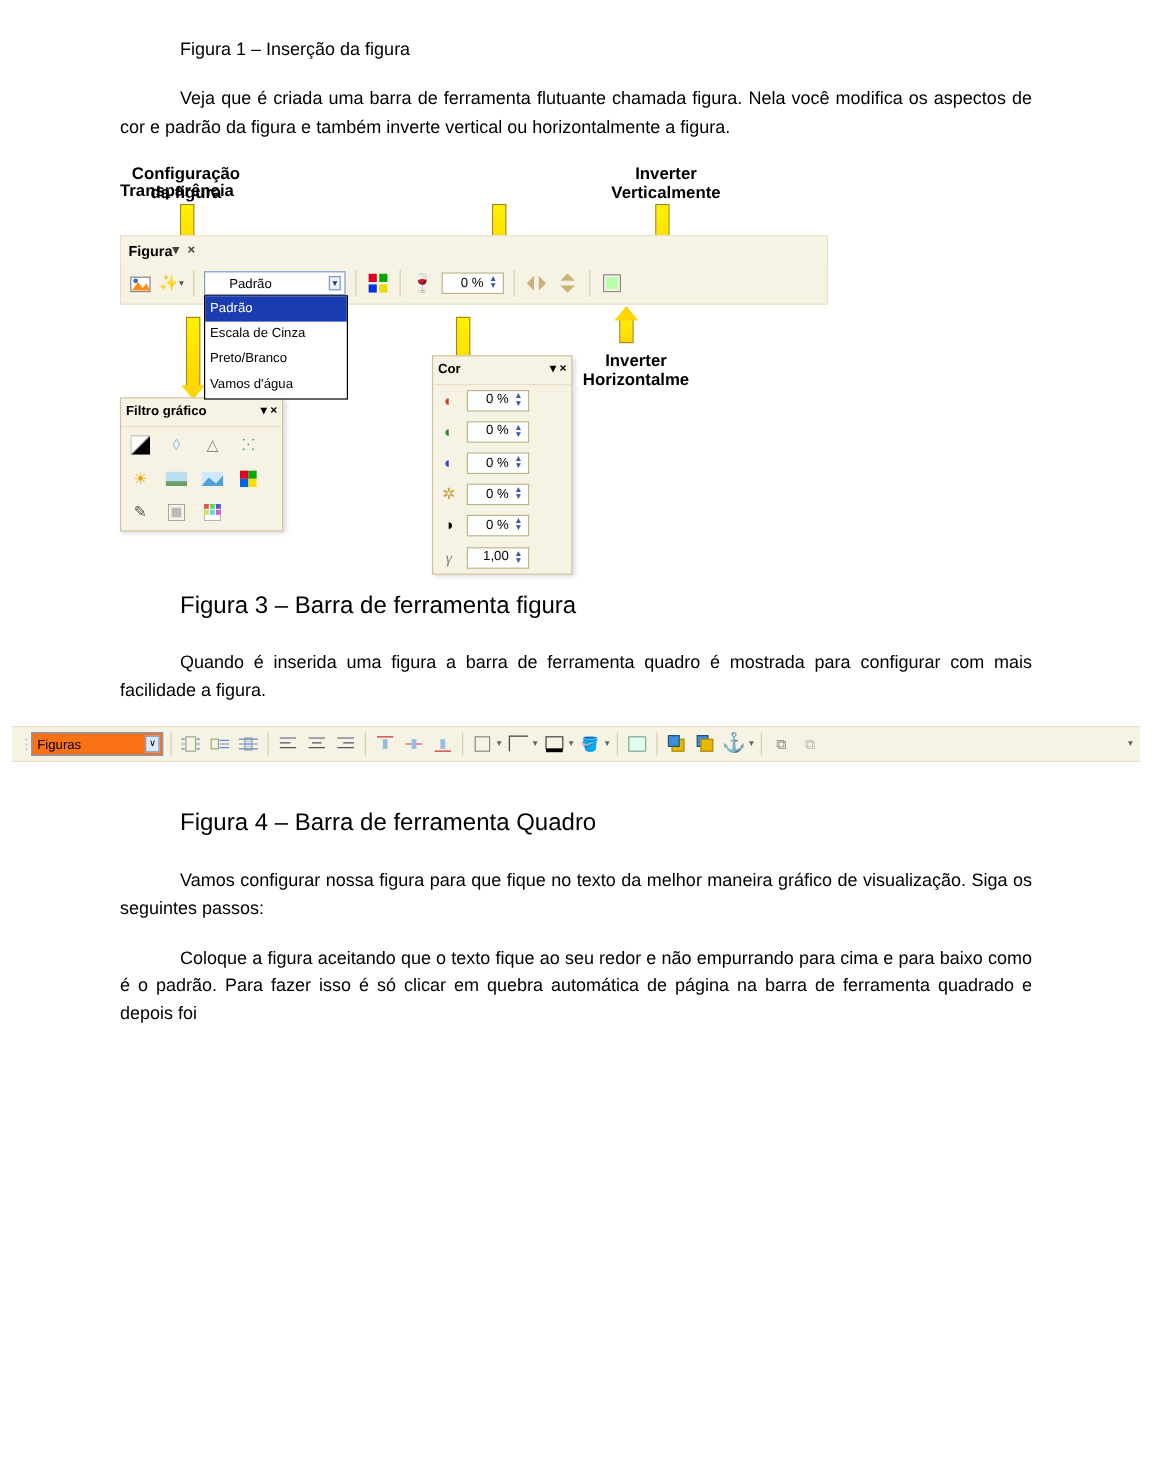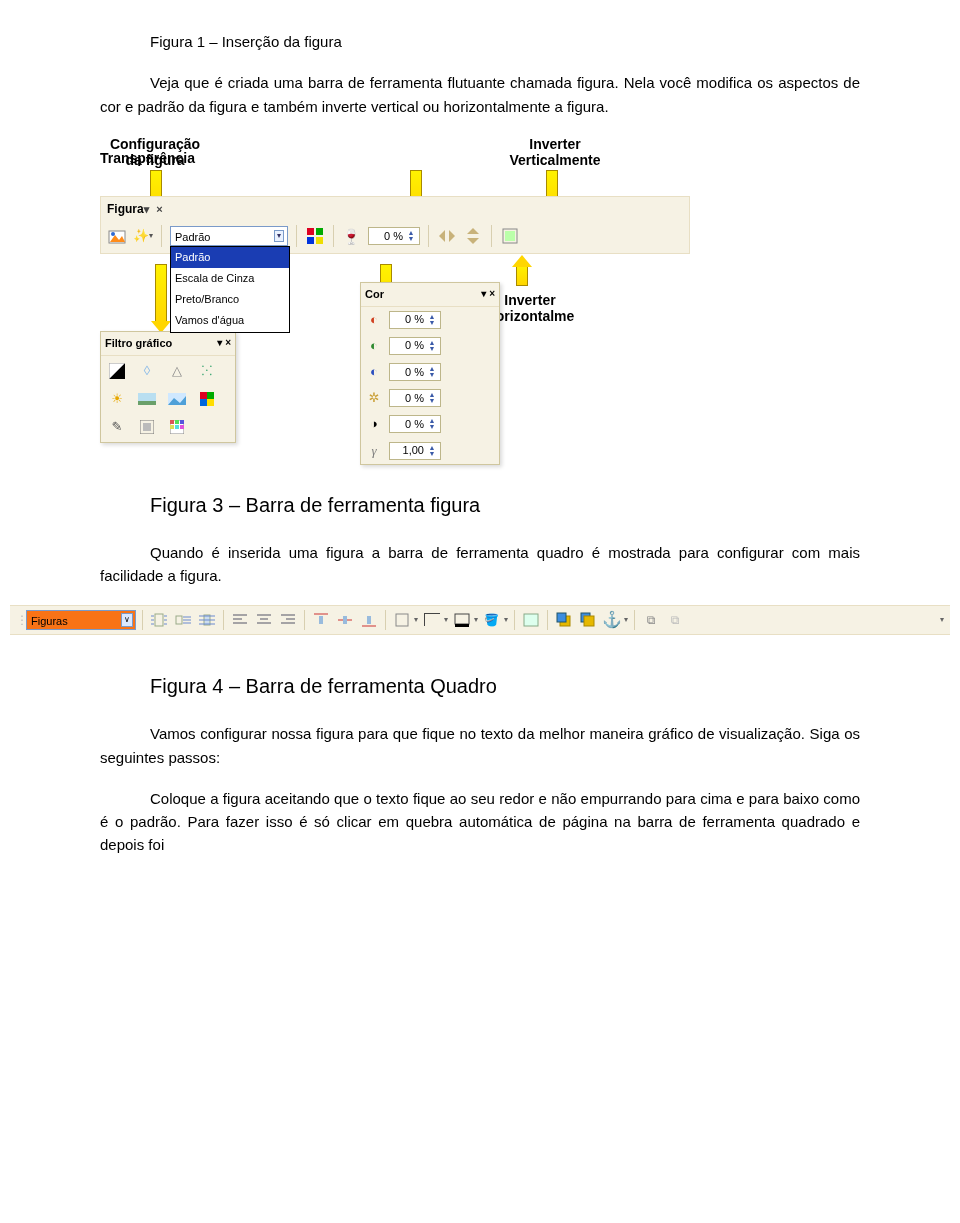--- a/index.html
+++ b/index.html
@@ -64,21 +64,21 @@
     width: 20px; height: 20px;
     display: inline-flex; align-items: center; justify-content: center;
     font-size: 13px;
   }
   .sep { width: 1px; height: 22px; background: #d8cfb0; margin: 0 2px; }
   .combo {
     position: relative;
     width: 118px; height: 20px;
     background: #fff; border: 1px solid #7a9ac9;
     font-size: 11px;
-    padding: 2px 16px 2px 4px;
+    padding: 2px 16px 2px 20px;
   }
   .combo .caret {
     position: absolute; right: 3px; top: 3px;
     width: 10px; height: 12px;
     border: 1px solid #7a9ac9;
     background: #eaf2ff;
     display: flex; align-items: center; justify-content: center;
     font-size: 8px; color: #336;
   }
   .dropdown-list {
@@ -115,21 +115,21 @@
     padding: 3px 4px;
     font-weight: bold;
     display: flex; justify-content: space-between;
     border-bottom: 1px solid #e8dfc4;
   }
   .palette .pbody { padding: 4px; }
   .filtro { left: 0; top: 195px; width: 136px; }
   .filtro .grid { display: grid; grid-template-columns: repeat(4, 24px); gap: 6px; }
   .filtro .grid .cell { width: 24px; height: 22px; display: flex; align-items: center; justify-content: center; font-size: 13px; }
 
-  .cor { left: 260px; top: 146px; width: 140px; }
+  .cor { left: 260px; top: 160px; width: 117px; }
   .cor .row { display: flex; align-items: center; padding: 3px 4px; gap: 6px; }
   .cor .glyph { width: 18px; text-align: center; font-size: 13px; }
 
   .caption { margin: 14px 0 20px 50px; font-size: 20px; }
 
   
   .strip {
     width: 940px;
     margin-left: -90px;
     background: #f6f2e4;

